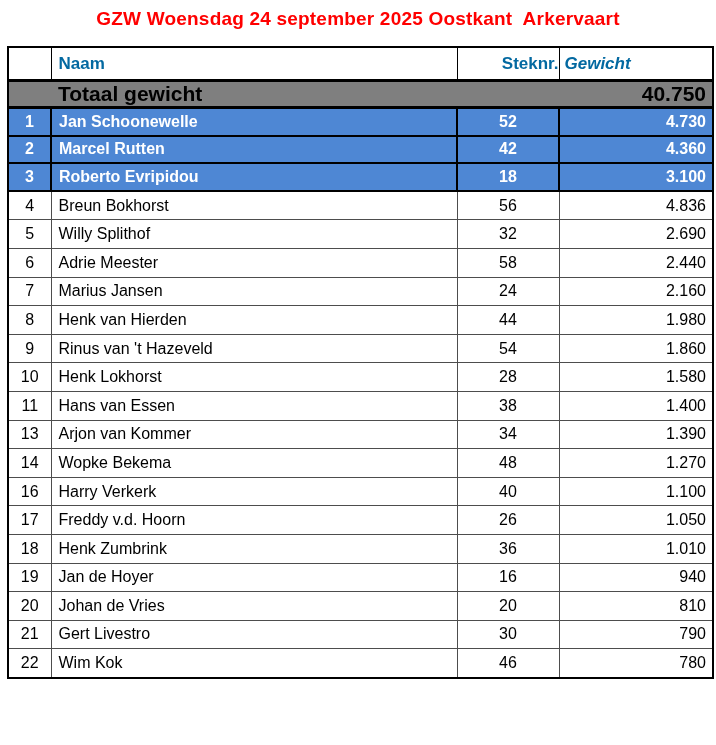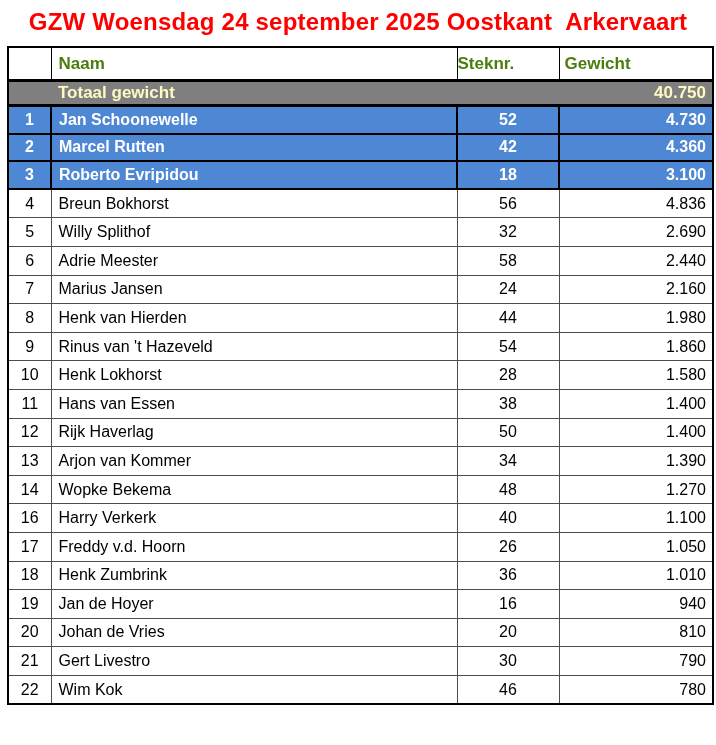--- a/index.html
+++ b/index.html
@@ -7,21 +7,21 @@
     padding: 0;
     width: 716px;
     height: 745px;
     background: #ffffff;
     overflow: hidden;
     font-family: "Liberation Sans", sans-serif;
   }
   .page-title {
     padding-top: 8px;
     text-align: center;
-    font-size: 24px;
+    font-size: 19px;
     font-weight: bold;
     color: var(--title-red, #ff0000);
     white-space: pre;
     letter-spacing: 0.2px;
   }
   .table-wrap {
     position: absolute;
     left: 7px;
     top: 46px;
   }
@@ -33,37 +33,37 @@
   }
   col.c-rank    { width: 43px; }
   col.c-naam    { width: 406px; }
   col.c-steknr  { width: 102px; }
   col.c-gewicht { width: 154px; }
 
   
   tr.hdr th {
     height: 31px;
     background: #ffffff;
-    color: #4d7c0f;
+    color: #0369a1;
     font-size: 17px;
     font-weight: bold;
     border: 1px solid #000;
     padding: 0;
     vertical-align: middle;
   }
   tr.hdr th.h-naam    { text-align: left; padding-left: 7px; }
-  tr.hdr th.h-steknr  { text-align: left; }
-  tr.hdr th.h-gewicht { text-align: left; padding-left: 5px; }
+  tr.hdr th.h-steknr  { text-align: right; }
+  tr.hdr th.h-gewicht { text-align: left; padding-left: 5px; font-style: italic; }
 
   
   tr.total td {
     height: 22px;
     background: var(--total-gray, #7f7f7f);
-    color: #fef9c3;
-    font-size: 17px;
+    color: #000000;
+    font-size: 21px;
     font-weight: bold;
     border-top: 3px solid #000;
     border-bottom: 3px solid #000;
     border-left: none;
     border-right: none;
     padding: 0;
     vertical-align: middle;
   }
   tr.total td.t-label { text-align: left; padding-left: 7px; }
   tr.total td.t-value { text-align: right; padding-right: 6px; }
@@ -184,26 +184,20 @@
     <td class="cell-steknr">28</td>
     <td class="cell-gewicht">1.580</td>
   </tr>
         <tr class="row">
     <td class="cell-rank">11</td>
     <td class="cell-naam">Hans van Essen</td>
     <td class="cell-steknr">38</td>
     <td class="cell-gewicht">1.400</td>
   </tr>
         <tr class="row">
-    <td class="cell-rank">12</td>
-    <td class="cell-naam">Rijk Haverlag</td>
-    <td class="cell-steknr">50</td>
-    <td class="cell-gewicht">1.400</td>
-  </tr>
-        <tr class="row">
     <td class="cell-rank">13</td>
     <td class="cell-naam">Arjon van Kommer</td>
     <td class="cell-steknr">34</td>
     <td class="cell-gewicht">1.390</td>
   </tr>
         <tr class="row">
     <td class="cell-rank">14</td>
     <td class="cell-naam">Wopke Bekema</td>
     <td class="cell-steknr">48</td>
     <td class="cell-gewicht">1.270</td>

